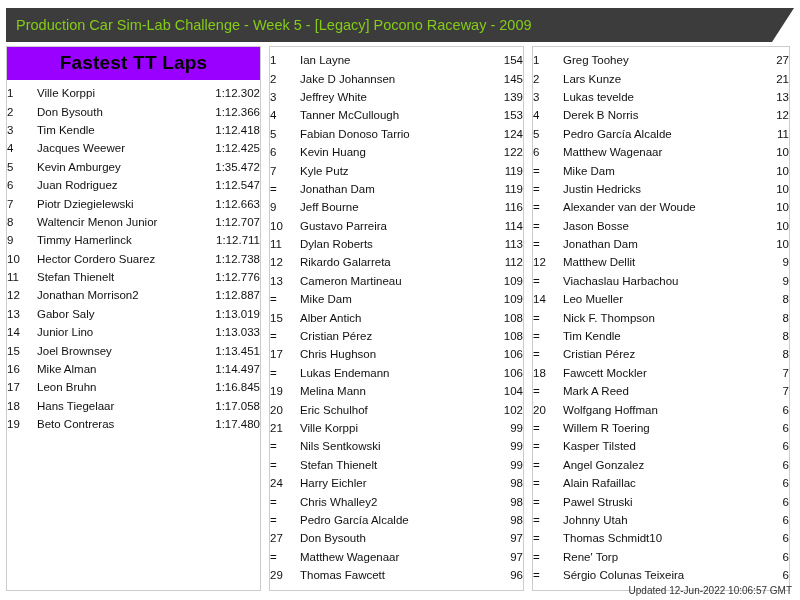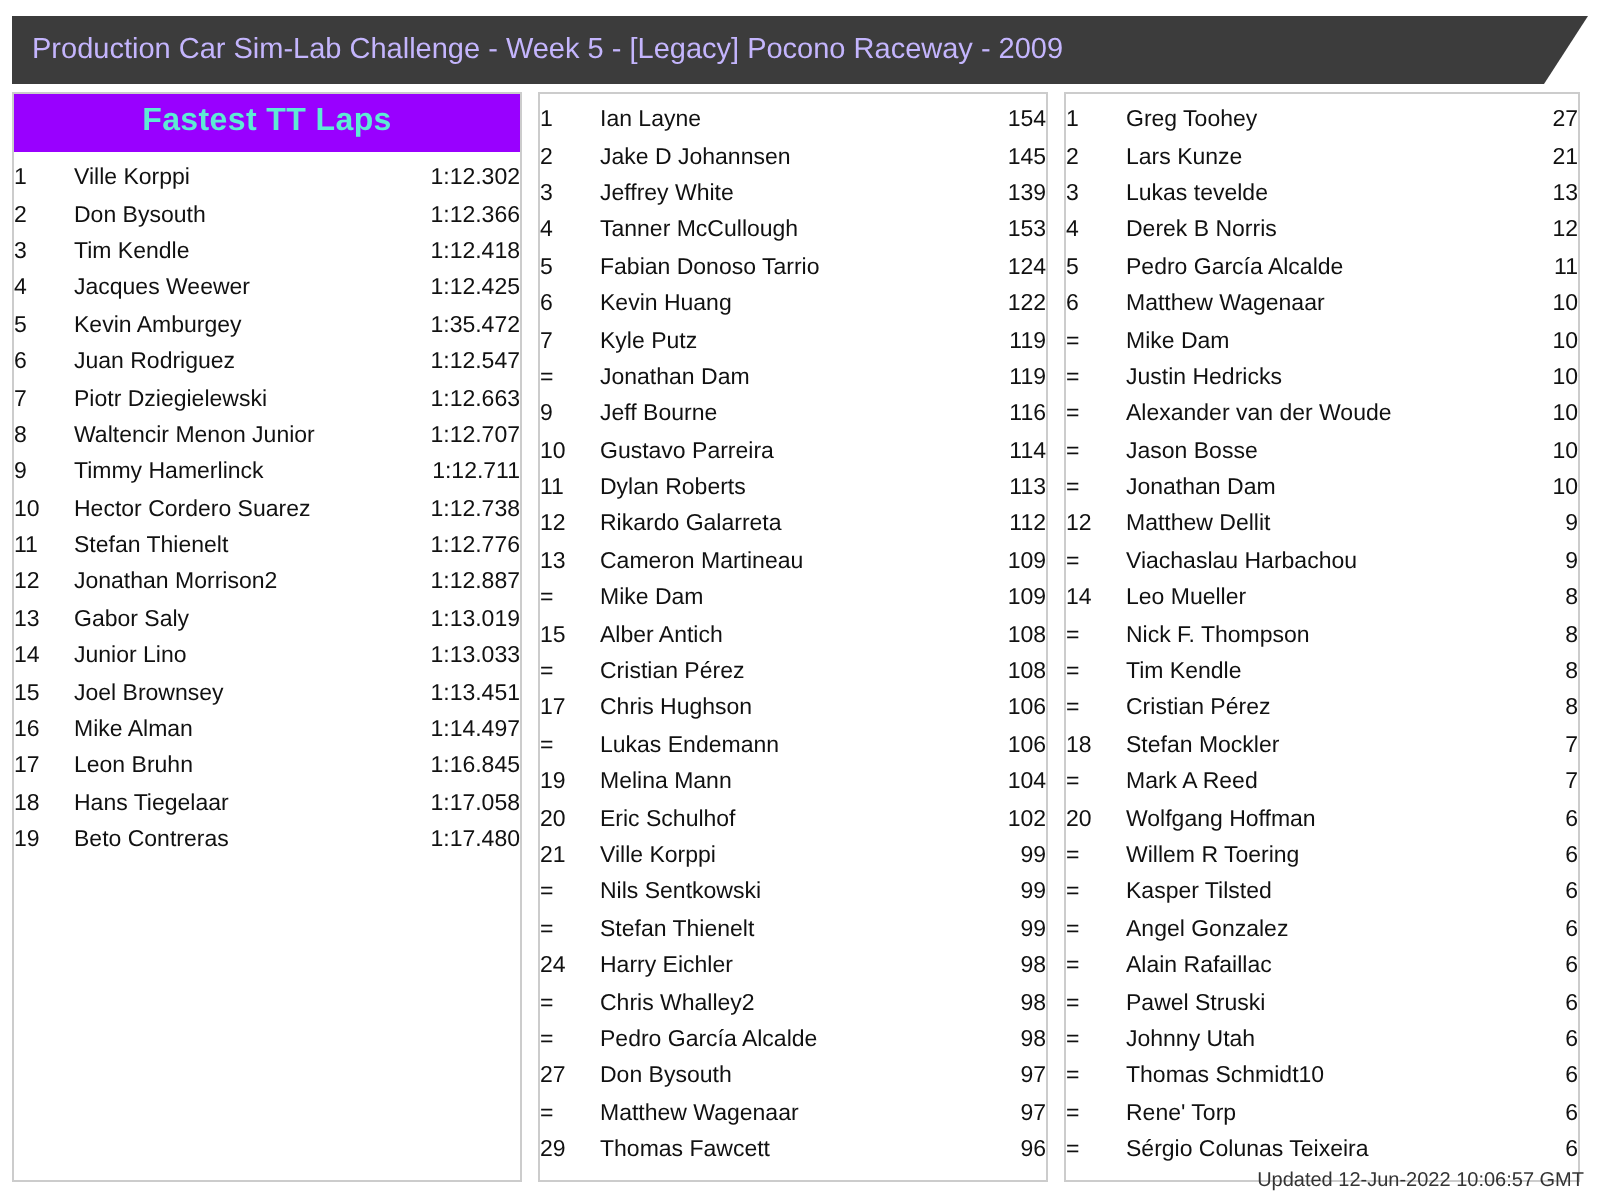--- a/index.html
+++ b/index.html
@@ -23,21 +23,21 @@
     width: 788px;
     height: 34px;
   }
   .banner {
     position: absolute;
     left: 0;
     top: 0;
     width: 766px;
     height: 34px;
     background: #3c3c3c;
-    color: #c4b5fd;
+    color: #84cc16;
     font-size: 14.5px;
     line-height: 34px;
     padding-left: 10px;
     box-sizing: border-box;
     white-space: nowrap;
     overflow: hidden;
   }
   .banner-tail {
     position: absolute;
     left: 766px;
@@ -59,22 +59,22 @@
   .col {
     border: 1px solid #cccccc;
     box-sizing: border-box;
     background: #ffffff;
   }
   .col-1 { width: 255px; }
   .col-2 { width: 255px; }
   .col-3 { width: 258px; }
   .col-head {
     background: #9900ff;
-    color: #5eead4;
-    font-size: 16px;
+    color: #000000;
+    font-size: 19px;
     font-weight: bold;
     text-align: center;
     padding: 5px 0 6px 0;
     letter-spacing: .2px;
   }
   table.rank {
     width: 100%;
     border-collapse: collapse;
     font-size: 11.5px;
     color: #111111;
@@ -464,21 +464,21 @@
                 <td class="name">Tim Kendle</td>
                 <td class="val">8</td>
               </tr>
             <tr>
                 <td class="pos">=</td>
                 <td class="name">Cristian Pérez</td>
                 <td class="val">8</td>
               </tr>
             <tr>
                 <td class="pos">18</td>
-                <td class="name">Stefan Mockler</td>
+                <td class="name">Fawcett Mockler</td>
                 <td class="val">7</td>
               </tr>
             <tr>
                 <td class="pos">=</td>
                 <td class="name">Mark A Reed</td>
                 <td class="val">7</td>
               </tr>
             <tr>
                 <td class="pos">20</td>
                 <td class="name">Wolfgang Hoffman</td>

